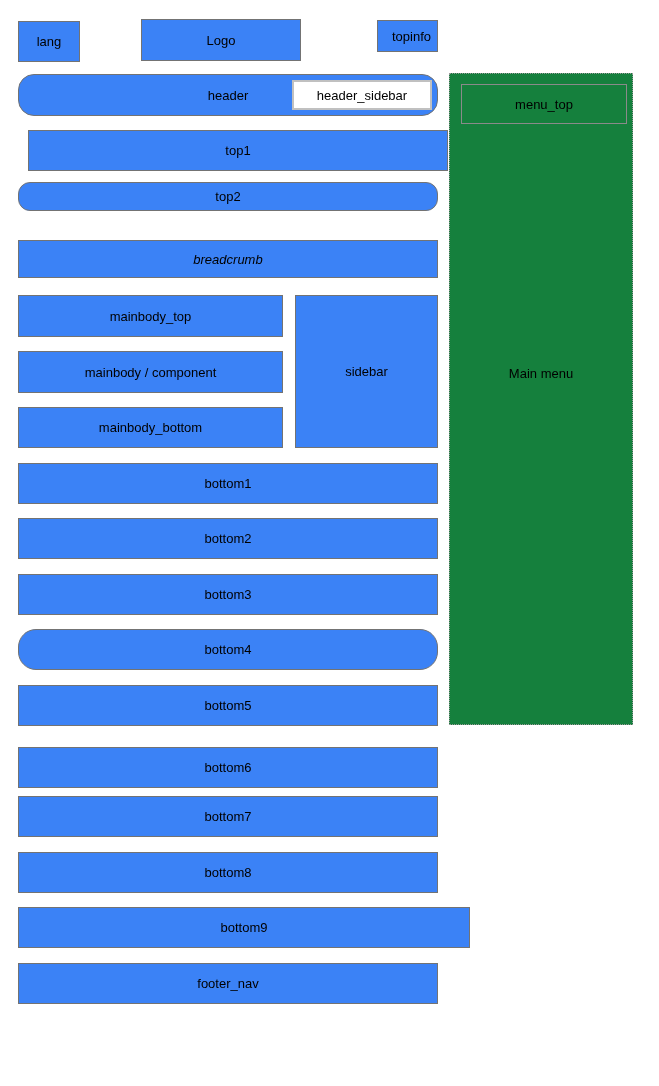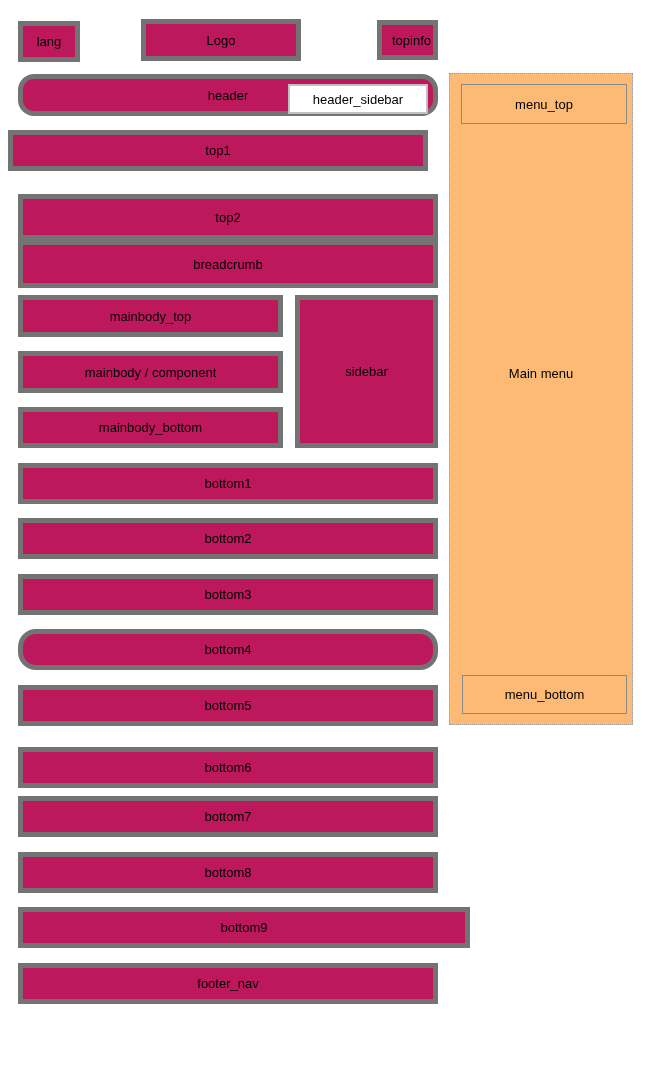--- a/index.html
+++ b/index.html
@@ -13,54 +13,54 @@
     height: 1086px;
     background: #ffffff;
     font-family: "Liberation Sans", sans-serif;
     font-size: 13px;
     color: #000000;
     overflow: hidden;
   }
   .box {
     position: absolute;
     box-sizing: border-box;
-    border: 5px solid #737373;
-    background: #be185d;
+    border: 1px solid #737373;
+    background: #3b82f6;
     display: flex;
     align-items: center;
     justify-content: center;
     text-align: center;
   }
   .box span { display: inline-block; }
 
   
   .lang     { left: 18px;  top: 21px; width: 62px;  height: 41px; }
   .logo     { left: 141px; top: 19px; width: 160px; height: 42px; }
-  .topinfo  { left: 377px; top: 20px; width: 61px;  height: 40px; padding-left: 8px; }
+  .topinfo  { left: 377px; top: 20px; width: 61px;  height: 32px; padding-left: 8px; }
 
   
   .header   { left: 18px; top: 74px; width: 420px; height: 42px; border-radius: 16px; }
   .header-sidebar {
     position: absolute;
     right: 5px;
     top: 5px;
     width: 140px;
     height: 30px;
     border: 2px solid #c0c0c0;
     background: #ffffff;
     display: flex;
     align-items: center;
     justify-content: center;
     box-sizing: border-box;
   }
 
   
-  .top1       { left: 8px; top: 130px; width: 420px; height: 41px; }
-  .top2       { left: 18px; top: 194px; width: 420px; height: 46px; }
-  .breadcrumb { left: 18px; top: 240px; width: 420px; height: 48px; }
+  .top1       { left: 28px; top: 130px; width: 420px; height: 41px; }
+  .top2       { left: 18px; top: 182px; width: 420px; height: 29px; border-radius: 12px; }
+  .breadcrumb { left: 18px; top: 240px; width: 420px; height: 38px; font-style: italic; }
 
   
   .mainbody-top       { left: 18px; top: 295px; width: 265px; height: 42px; }
   .mainbody-component { left: 18px; top: 351px; width: 265px; height: 42px; }
   .mainbody-bottom    { left: 18px; top: 407px; width: 265px; height: 41px; }
   .sidebar            { left: 295px; top: 295px; width: 143px; height: 153px; }
 
   
   .bottom1 { left: 18px; top: 463px; width: 420px; height: 41px; }
   .bottom2 { left: 18px; top: 518px; width: 420px; height: 41px; }
@@ -75,21 +75,21 @@
 
   
   .menu-region {
     position: absolute;
     left: 449px;
     top: 73px;
     width: 184px;
     height: 652px;
     box-sizing: border-box;
     border: 1px dotted #999999;
-    background: #fdba74;
+    background: #15803d;
   }
   .menu-top {
     position: absolute;
     left: 11px;
     top: 10px;
     width: 166px;
     height: 40px;
     box-sizing: border-box;
     border: 1px solid #8a8a8a;
     display: flex;
@@ -190,18 +190,15 @@
   </div>
   <div class="box footer-nav">
     <span>footer_nav</span>
   </div>
 
   <div class="menu-region">
     <div class="menu-top">
       <span>menu_top</span>
     </div>
     <div class="main-menu-label">Main menu</div>
-    <div class="menu-bottom">
-      <span>menu_bottom</span>
-    </div>
   </div>
 
 </div>
 
 </body></html>

